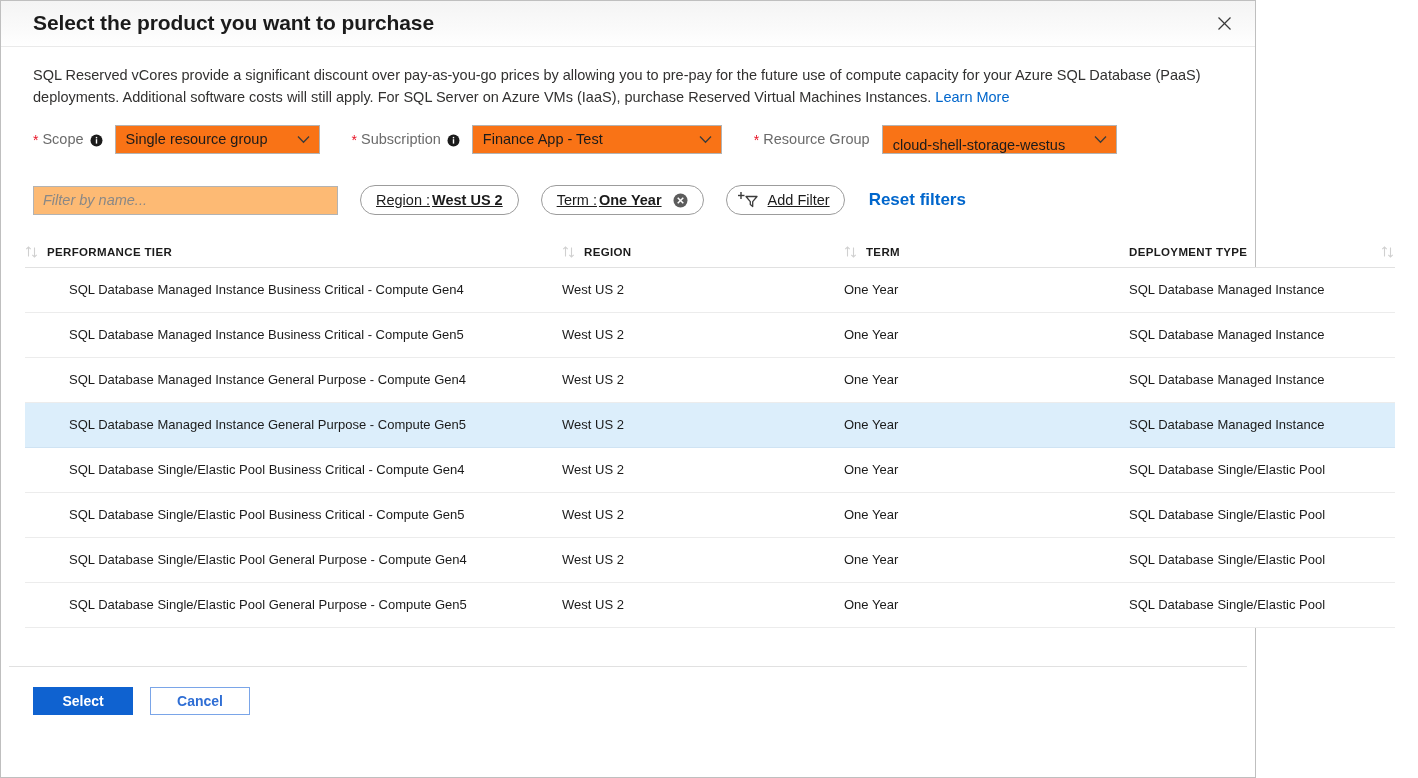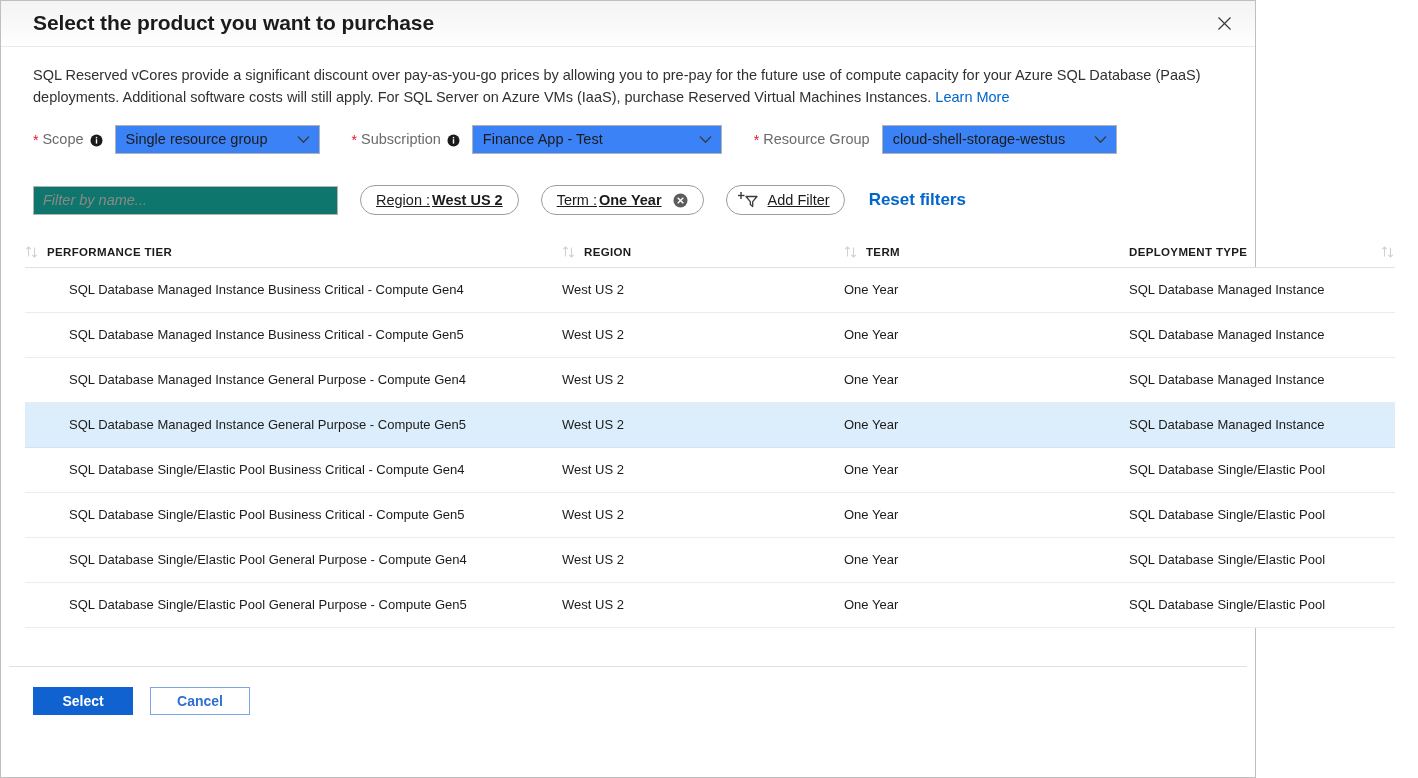--- a/index.html
+++ b/index.html
@@ -90,51 +90,51 @@
   .info-icon {
     display: inline-flex;
     margin-left: 6px;
     position: relative;
     top: 1px;
   }
   .select-box {
     position: relative;
     height: 29px;
     border: 1px solid #b3b3b3;
-    background: #3b82f6;
+    background: #f97316;
     display: flex;
     align-items: center;
     padding: 0 30px 0 10px;
     font-size: 14.5px;
     color: #1b1b1b;
     cursor: pointer;
     white-space: nowrap;
     margin-left: 12px;
   }
   .select-box .chev {
     position: absolute;
     right: 9px; top: 50%;
     transform: translateY(-50%);
   }
   .sb-scope { width: 205px; }
   .sb-sub   { width: 250px; }
-  .sb-rg    { width: 235px; }
+  .sb-rg    { width: 235px; align-items: flex-end; }
   .gap-lg { width: 32px; display:inline-block; }
 
   
   .filter-row {
     margin: 31px 0 0 32px;
     display: flex;
     align-items: center;
     height: 30px;
   }
   .filter-input {
     width: 305px; height: 29px;
     border: 1px solid #b3b3b3;
-    background: #0f766e;
+    background: #fdba74;
     padding: 0 9px;
     font-size: 14.5px;
     font-family: "Liberation Sans", sans-serif;
     color: #1b1b1b;
     outline: none;
   }
   .filter-input::placeholder {
     color: #8a8886;
     font-style: italic;
   }

